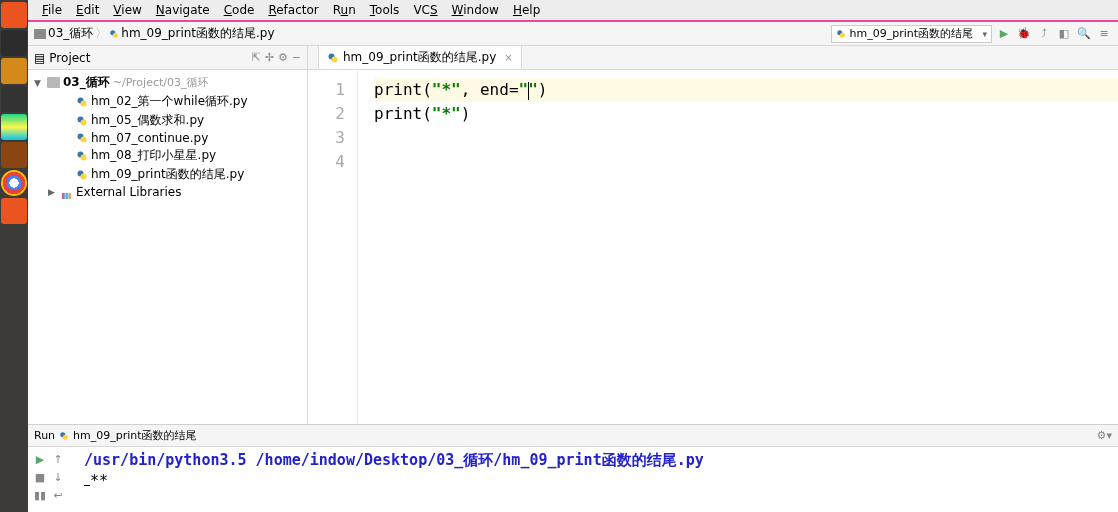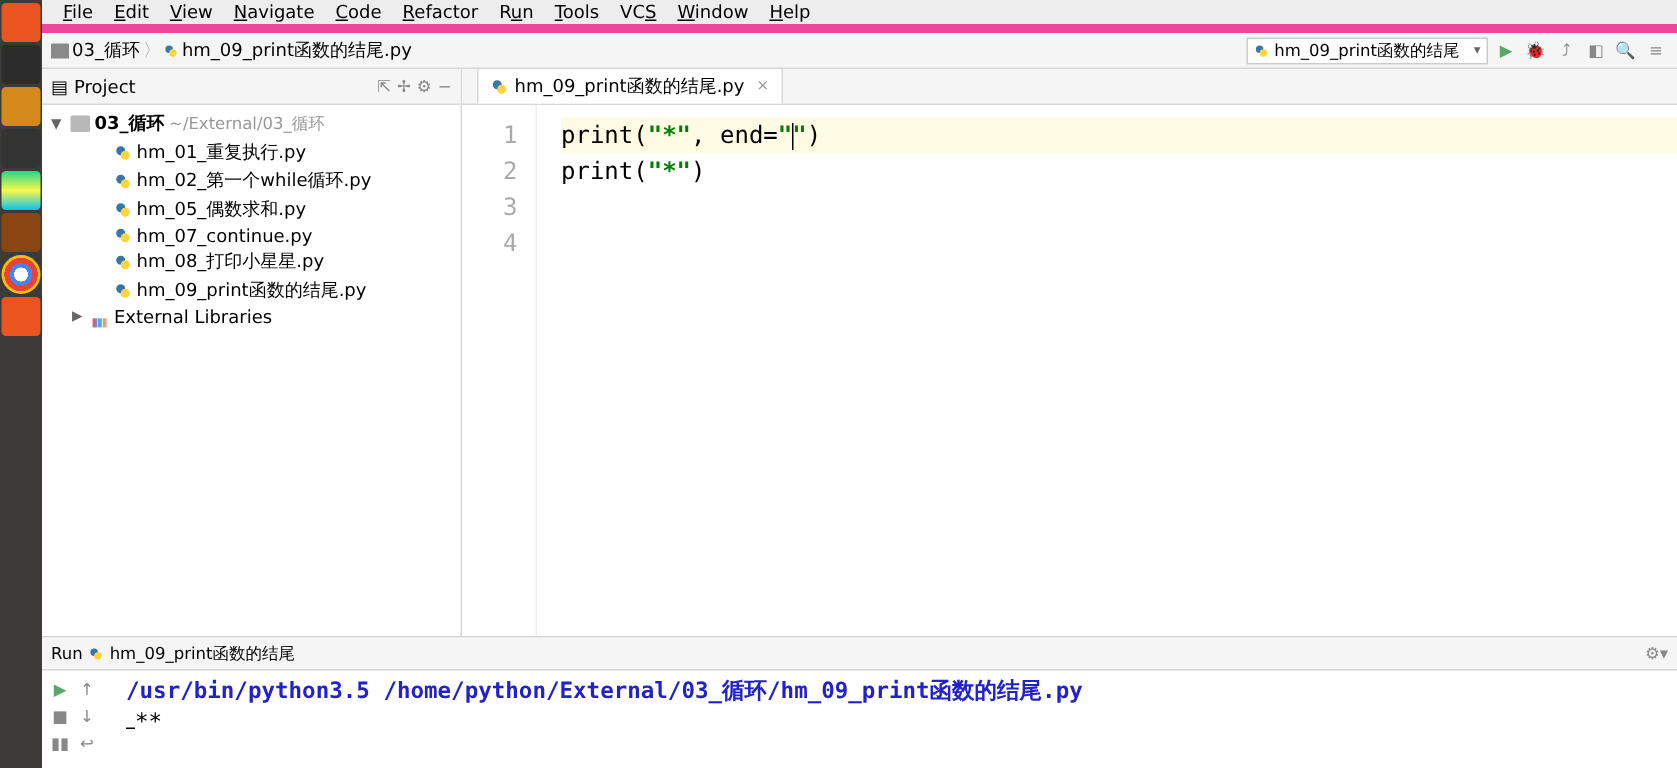--- a/index.html
+++ b/index.html
@@ -11,21 +11,21 @@
     .launcher-term { background: #2c2c2c; }
     .launcher-files { background: #d48a1a; }
     .launcher-app1 { background: #333; }
     .launcher-pycharm { background: linear-gradient(#21d789,#fcf84a,#07c3f2); }
     .launcher-app2 { background: #8b4513; }
     .launcher-chrome { background: radial-gradient(circle,#fff 25%,#4285f4 26% 40%,#ea4335 41% 60%,#fbbc05 61% 80%,#34a853 81%); border-radius:50%; }
     .launcher-app3 { background: #e95420; }
     
     .main { flex: 1; display: flex; flex-direction: column; height: 512px; }
     
-    .menubar { height: 22px; background: #ededed; border-bottom: 6px solid #ec4899; display: flex; align-items: center; padding: 0 8px; gap: 2px; }
+    .menubar { height: 22px; background: #ededed; border-bottom: 2px solid #ec4899; display: flex; align-items: center; padding: 0 8px; gap: 2px; }
     .menu-item { padding: 2px 6px; font-size: 12px; cursor: pointer; }
     .menu-item u { text-decoration: underline; }
     
     .navbar { height: 24px; background: #f5f5f5; border-bottom: 1px solid #d8d8d8; display: flex; align-items: center; padding: 0 6px; }
     .breadcrumb { display: flex; align-items: center; gap: 2px; font-size: 12px; }
     .bc-sep { color: #aaa; }
     .bc-folder-icon { width:12px;height:10px;background:#8a8a8a;display:inline-block;border-radius:1px 1px 0 0; }
     .bc-py-icon { width:10px;height:10px;display:inline-block; }
     .nav-right { margin-left: auto; display:flex; align-items:center; gap:4px; }
     .config-select { background:#fff; border:1px solid #ccc; padding:1px 18px 1px 4px; font-size:11px; height:18px; display:flex;align-items:center;gap:3px;position:relative; }
@@ -149,30 +149,23 @@
           <span>✢</span>
           <span>⚙</span>
           <span>−</span>
         </div>
       </div>
       <div class="tree">
         <div class="tree-row">
           <span class="tree-arrow">▼</span>
           <span class="folder-icon"></span>
           <b>03_循环</b>
-          <span class="muted">~/External/03_循环</span>
+          <span class="muted">~/Project/03_循环</span>
         </div>
         <div id="tree-files">
-            <div class="tree-row indent-2">
-              <svg class="py-icon" viewBox="0 0 16 16">
-                <circle cx="6" cy="6" r="4" fill="#3776ab"></circle>
-                <circle cx="10" cy="10" r="4" fill="#ffd43b"></circle>
-              </svg>
-              <span>hm_01_重复执行.py</span>
-            </div>
             <div class="tree-row indent-2">
               <svg class="py-icon" viewBox="0 0 16 16">
                 <circle cx="6" cy="6" r="4" fill="#3776ab"></circle>
                 <circle cx="10" cy="10" r="4" fill="#ffd43b"></circle>
               </svg>
               <span>hm_02_第一个while循环.py</span>
             </div>
             <div class="tree-row indent-2">
               <svg class="py-icon" viewBox="0 0 16 16">
                 <circle cx="6" cy="6" r="4" fill="#3776ab"></circle>
@@ -256,19 +249,19 @@
         <div class="run-tool-row">
           <span class="run-tool">■</span>
           <span class="run-tool">↓</span>
         </div>
         <div class="run-tool-row">
           <span class="run-tool">▮▮</span>
           <span class="run-tool">↩</span>
         </div>
       </div>
       <div class="run-output">
-        <div class="out-path"><span class="blue">/usr/bin/python3.5</span> <span class="blue">/home/python/External/03_循环/hm_09_print函数的结尾.py</span></div>
+        <div class="out-path"><span class="blue">/usr/bin/python3.5</span> <span class="blue">/home/indow/Desktop/03_循环/hm_09_print函数的结尾.py</span></div>
         <div class="out-stars"><span class="out-cursor-line"></span><span>**</span></div>
       </div>
     </div>
   </div>
 
 </div>
 
 </body></html>

